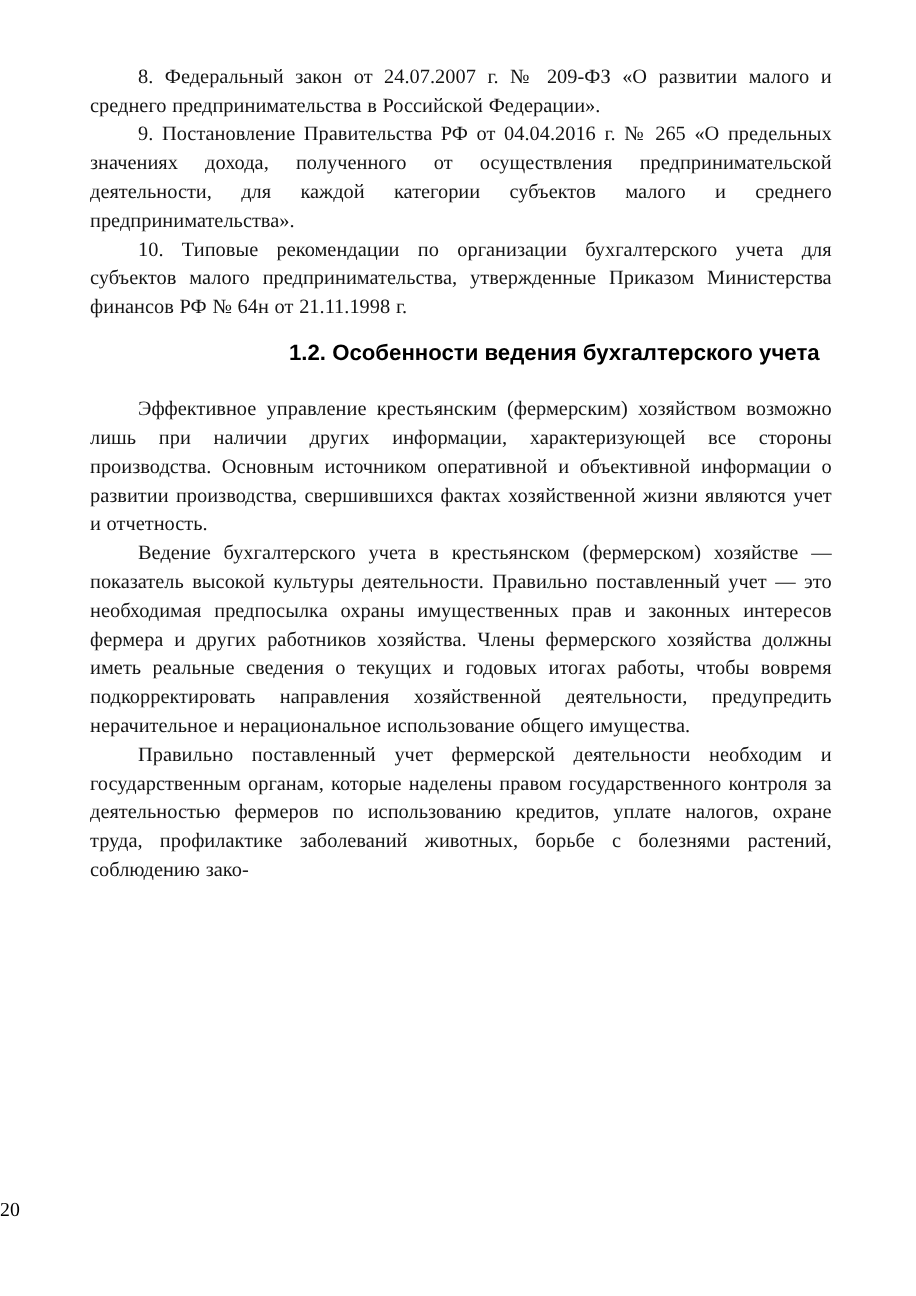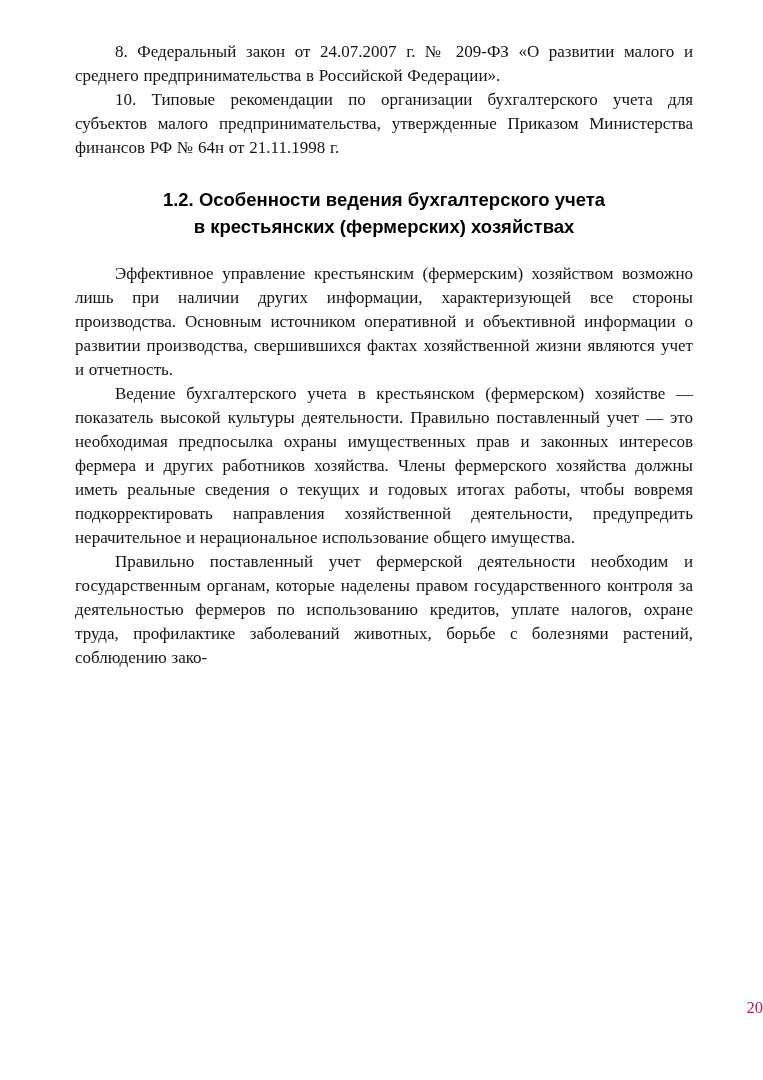--- a/index.html
+++ b/index.html
@@ -16,64 +16,64 @@
     color: #131313;
   }
   .page {
     position: absolute;
     inset: 0;
     background: #ffffff;
   }
   .text-block {
     position: absolute;
     left: 75px;
-    top: 40px;
+    top: 52px;
     width: 618px;
   }
   .para {
     margin: 0;
     font-size: 17px;
     line-height: 24px;
     text-align: justify;
     text-indent: 40px;
     word-spacing: 0.5px;
   }
   .heading {
-    margin: 26px 10px 22px;
+    margin: 12px 10px 22px;
     font-family: "Liberation Sans", sans-serif;
     font-weight: bold;
     font-size: 18.5px;
     line-height: 27px;
-    text-align: center;
+    text-align: right;
     color: #000000;
   }
   .heading-line {
     display: block;
   }
   .page-number {
     position: absolute;
     left: 0;
     right: 0;
     top: 998px;
-    text-align: right;
+    text-align: left;
     font-size: 16.5px;
-    color: #be185d;
+    color: #000000;
   }
 </style>
 </head>
 <body>
 
 <div class="page">
   <main class="text-block">
     <p class="para">8. Федеральный закон от 24.07.2007 г. № 209-ФЗ «О развитии малого и среднего предпринимательства в Российской Федерации».</p>
+    <p class="para">9. Постановление Правительства РФ от 04.04.2016 г. № 265 «О предельных значениях дохода, полученного от осуществления предпринимательской деятельности, для каждой категории субъектов малого и среднего предпринимательства».</p>
     <p class="para">10. Типовые рекомендации по организации бухгалтерского учета для субъектов малого предпринимательства, утвержденные Приказом Министерства финансов РФ № 64н от 21.11.1998 г.</p>
 
     <h2 class="heading">
       <span class="heading-line">1.2. Особенности ведения бухгалтерского учета</span>
-      <span class="heading-line">в крестьянских (фермерских) хозяйствах</span>
     </h2>
 
     <p class="para">Эффективное управление крестьянским (фермерским) хозяйством возможно лишь при наличии других информации, характеризующей все стороны производства. Основным источником оперативной и объективной информации о развитии производства, свершившихся фактах хозяйственной жизни являются учет и отчетность.</p>
     <p class="para">Ведение бухгалтерского учета в крестьянском (фермерском) хозяйстве — показатель высокой культуры деятельности. Правильно поставленный учет — это необходимая предпосылка охраны имущественных прав и законных интересов фермера и других работников хозяйства. Члены фермерского хозяйства должны иметь реальные сведения о текущих и годовых итогах работы, чтобы вовремя подкорректировать направления хозяйственной деятельности, предупредить нерачительное и нерациональное использование общего имущества.</p>
     <p class="para">Правильно поставленный учет фермерской деятельности необходим и государственным органам, которые наделены правом государственного контроля за деятельностью фермеров по использованию кредитов, уплате налогов, охране труда, профилактике заболеваний животных, борьбе с болезнями растений, соблюдению зако-</p>
   </main>
 
   <div class="page-number">20</div>
 </div>
 

